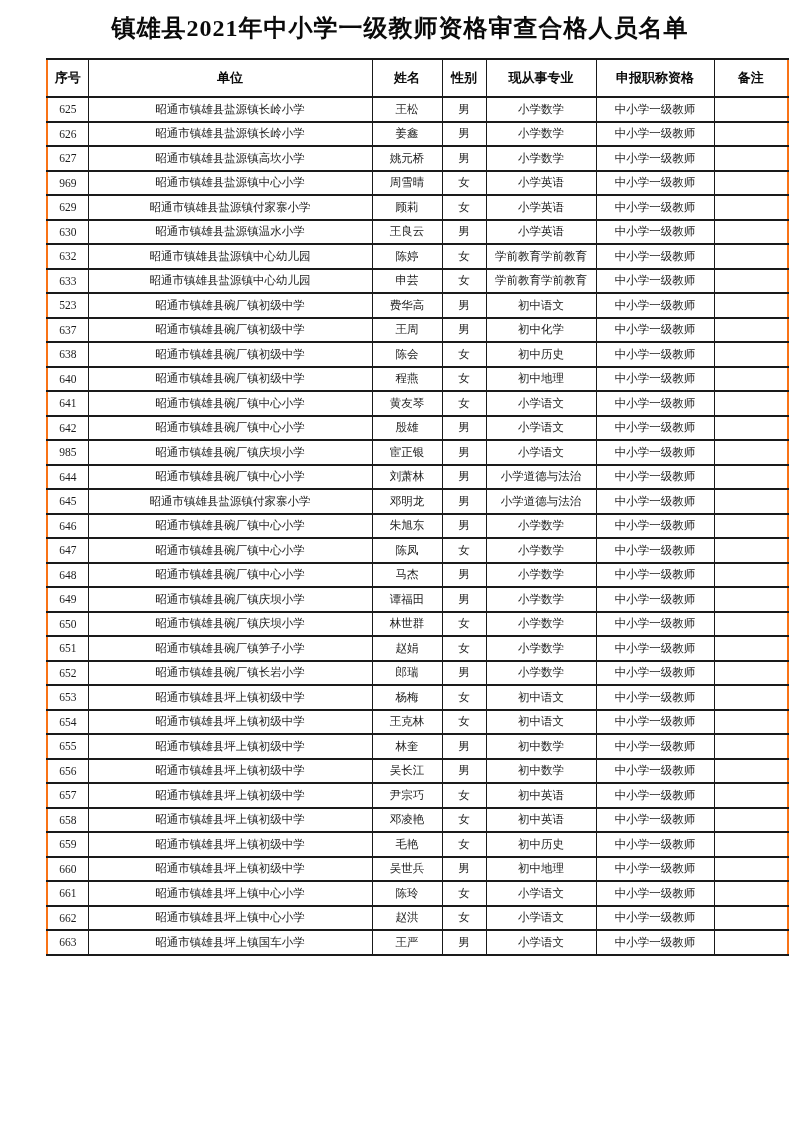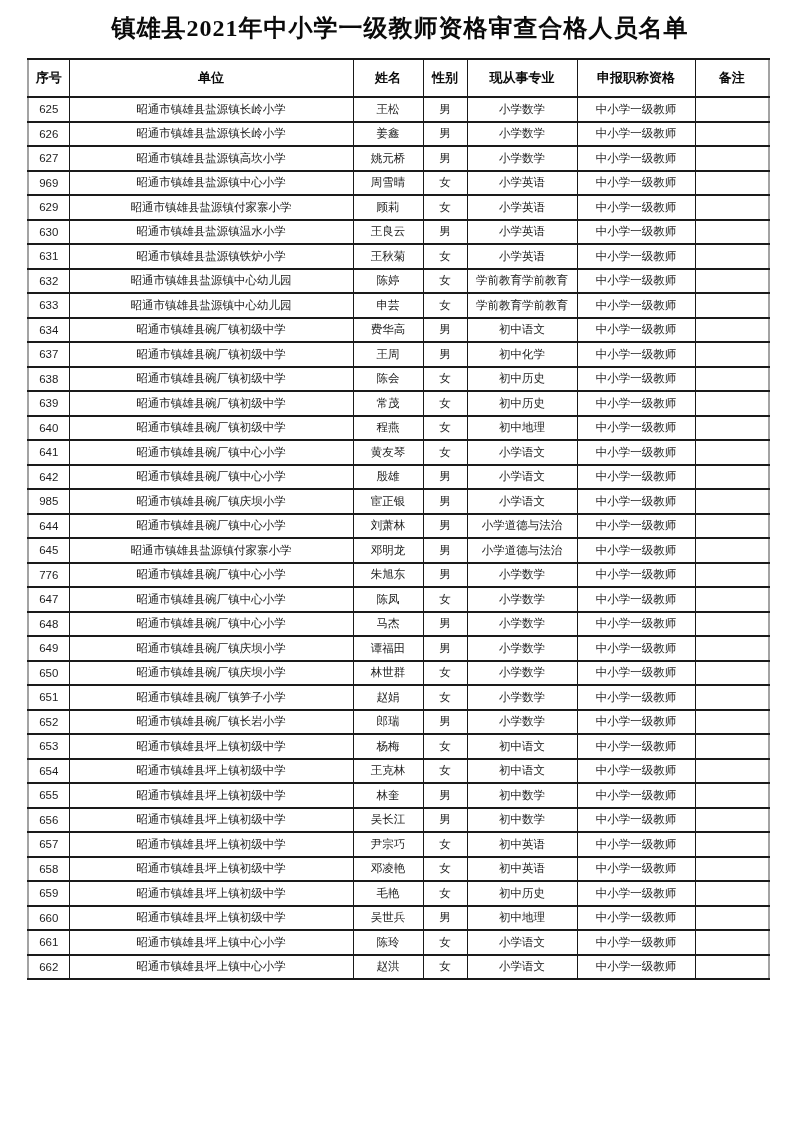--- a/index.html
+++ b/index.html
@@ -22,22 +22,22 @@
     font-weight: bold;
     letter-spacing: 1px;
     padding-top: 12px;
     margin-bottom: 14px;
     color: #0a0a0a;
   }
   table.roster {
     border-collapse: collapse;
     table-layout: fixed;
     width: 741px;
-    margin-left: 27px;
-    border: 2px solid #a3a3a3;
+    margin-left: 46px;
+    border: 2px solid #f97316;
     padding-left: 16px;
   }
   table.roster th, table.roster td {
     border-left: 1px solid #1a1a1a;
     border-right: 1px solid #1a1a1a;
     border-top: 2px solid #1a1a1a;
     border-bottom: 2px solid #1a1a1a;
     text-align: center;
     vertical-align: middle;
     overflow: hidden;
@@ -47,21 +47,21 @@
     height: 38px;
     font-size: 13px;
     font-weight: bold;
     color: #0a0a0a;
   }
   table.roster td {
     height: 24.5px;
     font-size: 11.5px;
     color: #1c1c1c;
   }
-  td.cell-seq { font-size: 12.5px; font-family: Liberation Sans, sans-serif; }
+  td.cell-seq { font-size: 12.5px; font-family: Liberation Serif, serif; }
 </style>
 </head>
 <body>
 
 <div class="page">
   <h1 class="doc-title">镇雄县2021年中小学一级教师资格审查合格人员名单</h1>
 
   <table class="roster">
     <colgroup>
       <col style="width:41px">
@@ -137,29 +137,20 @@
   <tr>
     <td class="cell-seq">630</td>
     <td class="cell-unit">昭通市镇雄县盐源镇温水小学</td>
     <td class="cell-name">王良云</td>
     <td class="cell-gender">男</td>
     <td class="cell-major">小学英语</td>
     <td class="cell-qualification">中小学一级教师</td>
     <td class="cell-remark"></td>
   </tr>
 
-  <tr>
-    <td class="cell-seq">631</td>
-    <td class="cell-unit">昭通市镇雄县盐源镇铁炉小学</td>
-    <td class="cell-name">王秋菊</td>
-    <td class="cell-gender">女</td>
-    <td class="cell-major">小学英语</td>
-    <td class="cell-qualification">中小学一级教师</td>
-    <td class="cell-remark"></td>
-  </tr>
 
   <tr>
     <td class="cell-seq">632</td>
     <td class="cell-unit">昭通市镇雄县盐源镇中心幼儿园</td>
     <td class="cell-name">陈婷</td>
     <td class="cell-gender">女</td>
     <td class="cell-major">学前教育学前教育</td>
     <td class="cell-qualification">中小学一级教师</td>
     <td class="cell-remark"></td>
   </tr>
@@ -168,21 +159,21 @@
     <td class="cell-seq">633</td>
     <td class="cell-unit">昭通市镇雄县盐源镇中心幼儿园</td>
     <td class="cell-name">申芸</td>
     <td class="cell-gender">女</td>
     <td class="cell-major">学前教育学前教育</td>
     <td class="cell-qualification">中小学一级教师</td>
     <td class="cell-remark"></td>
   </tr>
 
   <tr>
-    <td class="cell-seq">634</td>
+    <td class="cell-seq">523</td>
     <td class="cell-unit">昭通市镇雄县碗厂镇初级中学</td>
     <td class="cell-name">费华高</td>
     <td class="cell-gender">男</td>
     <td class="cell-major">初中语文</td>
     <td class="cell-qualification">中小学一级教师</td>
     <td class="cell-remark"></td>
   </tr>
 
 
 
@@ -199,29 +190,20 @@
   <tr>
     <td class="cell-seq">638</td>
     <td class="cell-unit">昭通市镇雄县碗厂镇初级中学</td>
     <td class="cell-name">陈会</td>
     <td class="cell-gender">女</td>
     <td class="cell-major">初中历史</td>
     <td class="cell-qualification">中小学一级教师</td>
     <td class="cell-remark"></td>
   </tr>
 
-  <tr>
-    <td class="cell-seq">639</td>
-    <td class="cell-unit">昭通市镇雄县碗厂镇初级中学</td>
-    <td class="cell-name">常茂</td>
-    <td class="cell-gender">女</td>
-    <td class="cell-major">初中历史</td>
-    <td class="cell-qualification">中小学一级教师</td>
-    <td class="cell-remark"></td>
-  </tr>
 
   <tr>
     <td class="cell-seq">640</td>
     <td class="cell-unit">昭通市镇雄县碗厂镇初级中学</td>
     <td class="cell-name">程燕</td>
     <td class="cell-gender">女</td>
     <td class="cell-major">初中地理</td>
     <td class="cell-qualification">中小学一级教师</td>
     <td class="cell-remark"></td>
   </tr>
@@ -270,21 +252,21 @@
     <td class="cell-seq">645</td>
     <td class="cell-unit">昭通市镇雄县盐源镇付家寨小学</td>
     <td class="cell-name">邓明龙</td>
     <td class="cell-gender">男</td>
     <td class="cell-major">小学道德与法治</td>
     <td class="cell-qualification">中小学一级教师</td>
     <td class="cell-remark"></td>
   </tr>
 
   <tr>
-    <td class="cell-seq">776</td>
+    <td class="cell-seq">646</td>
     <td class="cell-unit">昭通市镇雄县碗厂镇中心小学</td>
     <td class="cell-name">朱旭东</td>
     <td class="cell-gender">男</td>
     <td class="cell-major">小学数学</td>
     <td class="cell-qualification">中小学一级教师</td>
     <td class="cell-remark"></td>
   </tr>
 
   <tr>
     <td class="cell-seq">647</td>
@@ -439,15 +421,24 @@
   <tr>
     <td class="cell-seq">662</td>
     <td class="cell-unit">昭通市镇雄县坪上镇中心小学</td>
     <td class="cell-name">赵洪</td>
     <td class="cell-gender">女</td>
     <td class="cell-major">小学语文</td>
     <td class="cell-qualification">中小学一级教师</td>
     <td class="cell-remark"></td>
   </tr>
 
+  <tr>
+    <td class="cell-seq">663</td>
+    <td class="cell-unit">昭通市镇雄县坪上镇国车小学</td>
+    <td class="cell-name">王严</td>
+    <td class="cell-gender">男</td>
+    <td class="cell-major">小学语文</td>
+    <td class="cell-qualification">中小学一级教师</td>
+    <td class="cell-remark"></td>
+  </tr>
 </tbody>
   </table>
 </div>
 
 </body></html>

